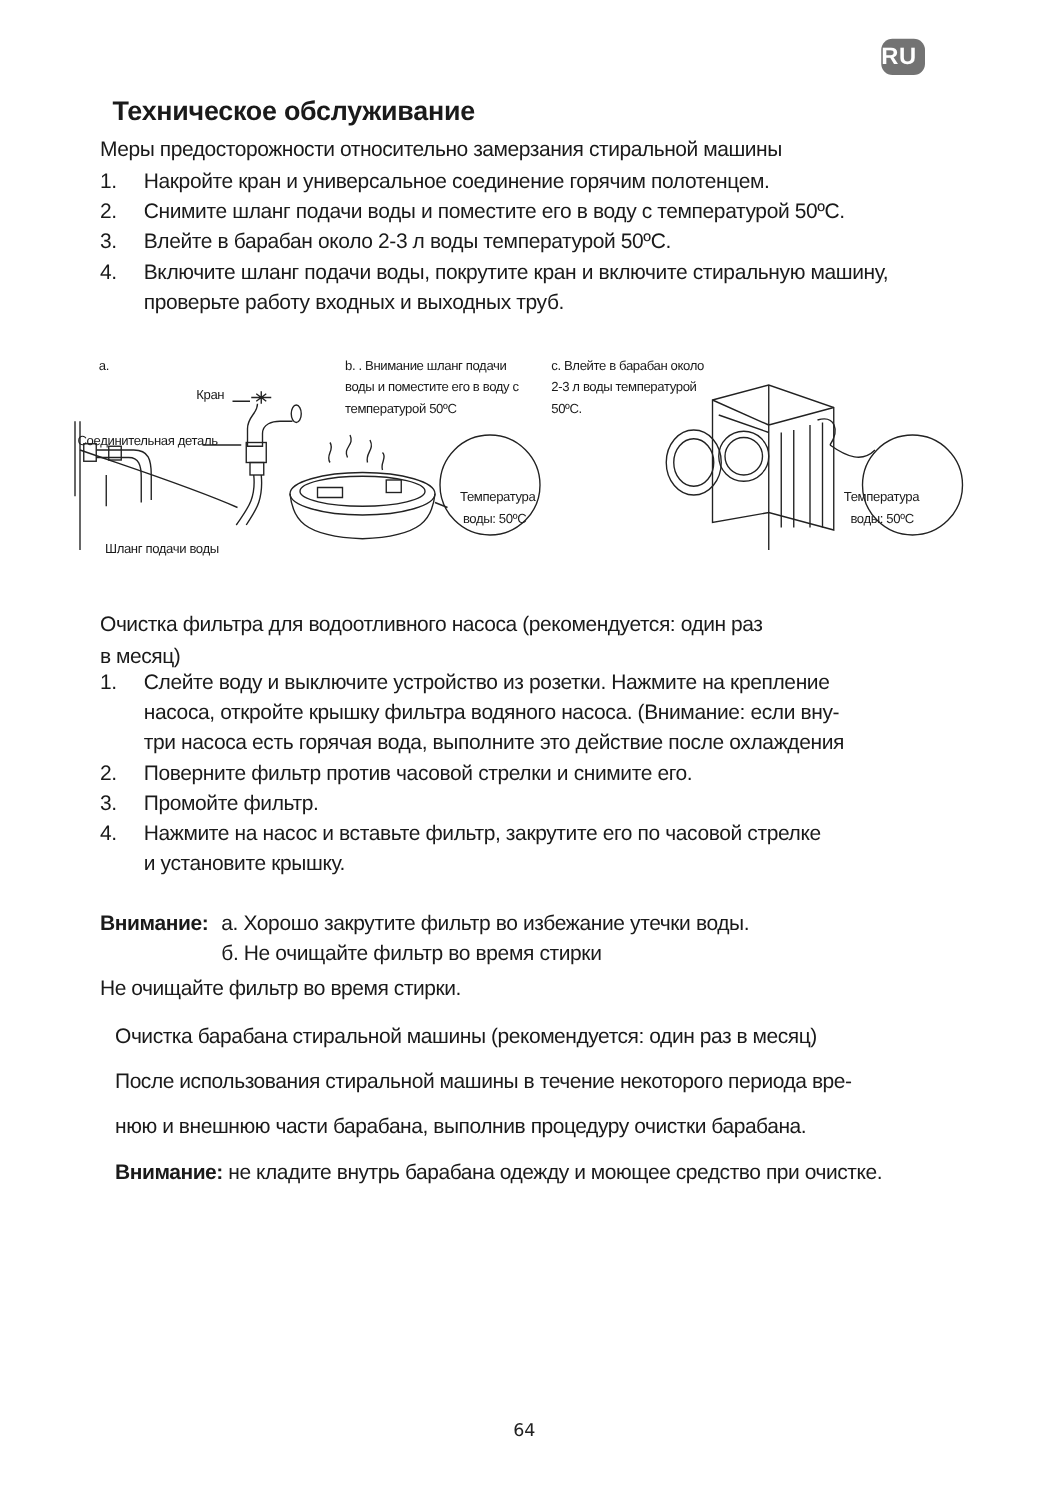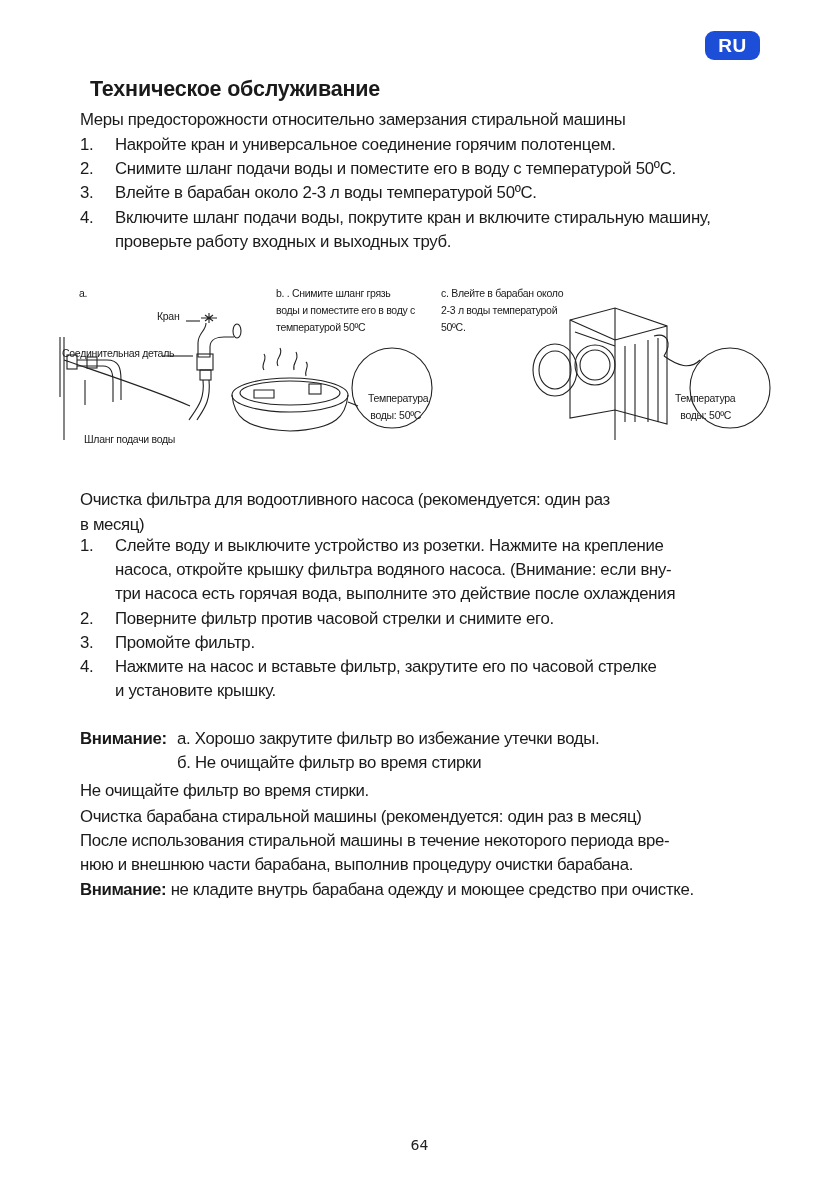--- a/index.html
+++ b/index.html
@@ -1,30 +1,30 @@
 <!DOCTYPE html>
 <html><head>
 <meta charset="utf-8">
 <style>
   html, body { margin: 0; padding: 0; background: #ffffff; }
   body { width: 839px; height: 1191px; position: relative; overflow: hidden;
          font-family: "Liberation Sans", "DejaVu Sans", sans-serif; color: #1a1a1a; }
-  .badge { position: absolute; left: 705px; top: 31px; width: 55px; height: 29px;
-           background: #1d4ed8; border-radius: 9px; color: #fff; font-weight: bold;
-           font-size: 19px; text-align: center; line-height: 29px; letter-spacing: 0.5px; }
+  .badge { position: absolute; left: 705px; top: 31px; width: 35px; height: 29px;
+           background: #737373; border-radius: 9px; color: #fff; font-weight: bold;
+           font-size: 19px; line-height: 29px; letter-spacing: 0.5px; }
   .title { position: absolute; left: 80px; top: 77px; font-size: 21.5px; font-weight: bold;
            letter-spacing: -0.2px; margin-left: 10px; }
   .h2 { position: absolute; left: 80px; font-size: 16.8px; font-weight: normal; letter-spacing: -0.35px; }
   .list { position: absolute; left: 80px; width: 690px; margin: 0; padding: 0; list-style: none;
           font-size: 16.8px; line-height: 24.2px; letter-spacing: -0.3px; }
   .list li { position: relative; padding-left: 35px; }
   .list .num { position: absolute; left: 0; top: 0; }
   .para { position: absolute; left: 80px; width: 700px; font-size: 16.8px; line-height: 24.2px;
           letter-spacing: -0.35px; }
-  .para p { margin: 0; white-space: nowrap; }
+  .para p { margin: 12px; white-space: nowrap; }
   .b { font-weight: bold; }
   .note { position: absolute; left: 80px; width: 700px; font-size: 16.8px; line-height: 24.2px; letter-spacing: -0.3px; }
   .note .lbl { position: absolute; left: 0; top: 0; font-weight: bold; }
   .note .items { margin-left: 97px; }
   .cap { position: absolute; font-size: 10.5px; line-height: 17px; letter-spacing: -0.3px; color: #1a1a1a; }
   .illus { position: absolute; left: 50px; top: 280px; width: 730px; height: 175px; }
   .pagenum { position: absolute; left: 0; width: 839px; top: 1137px; text-align: center;
              font-size: 14px; font-family: "DejaVu Sans", sans-serif; color: #222; }
 </style>
 </head>
@@ -44,21 +44,21 @@
 </ol>
 
 <div>
 
   <div class="cap" style="left:79px; top:285px;">a.</div>
   <div class="cap" style="left:157px; top:308px;text-align:right;">Кран</div>
   <div class="cap" style="left:62px; top:345px;">Соединительная деталь</div>
   <div class="cap" style="left:84px; top:431px;">Шланг подачи воды</div>
 
   <div class="cap" style="left:276px; top:285px;">
-    <div>b. . Снимите шланг грязь</div>
+    <div>b. . Внимание шланг подачи</div>
     <div>воды и поместите его в воду с</div>
     <div>температурой 50ºC</div>
   </div>
   <div class="cap" style="left:441px; top:285px;">
     <div>c. Влейте в барабан около</div>
     <div>2-3 л воды температурой</div>
     <div>50ºC.</div>
   </div>
 
   <div class="cap" style="left:368px; top:390px; text-align:right; width:53px;">

